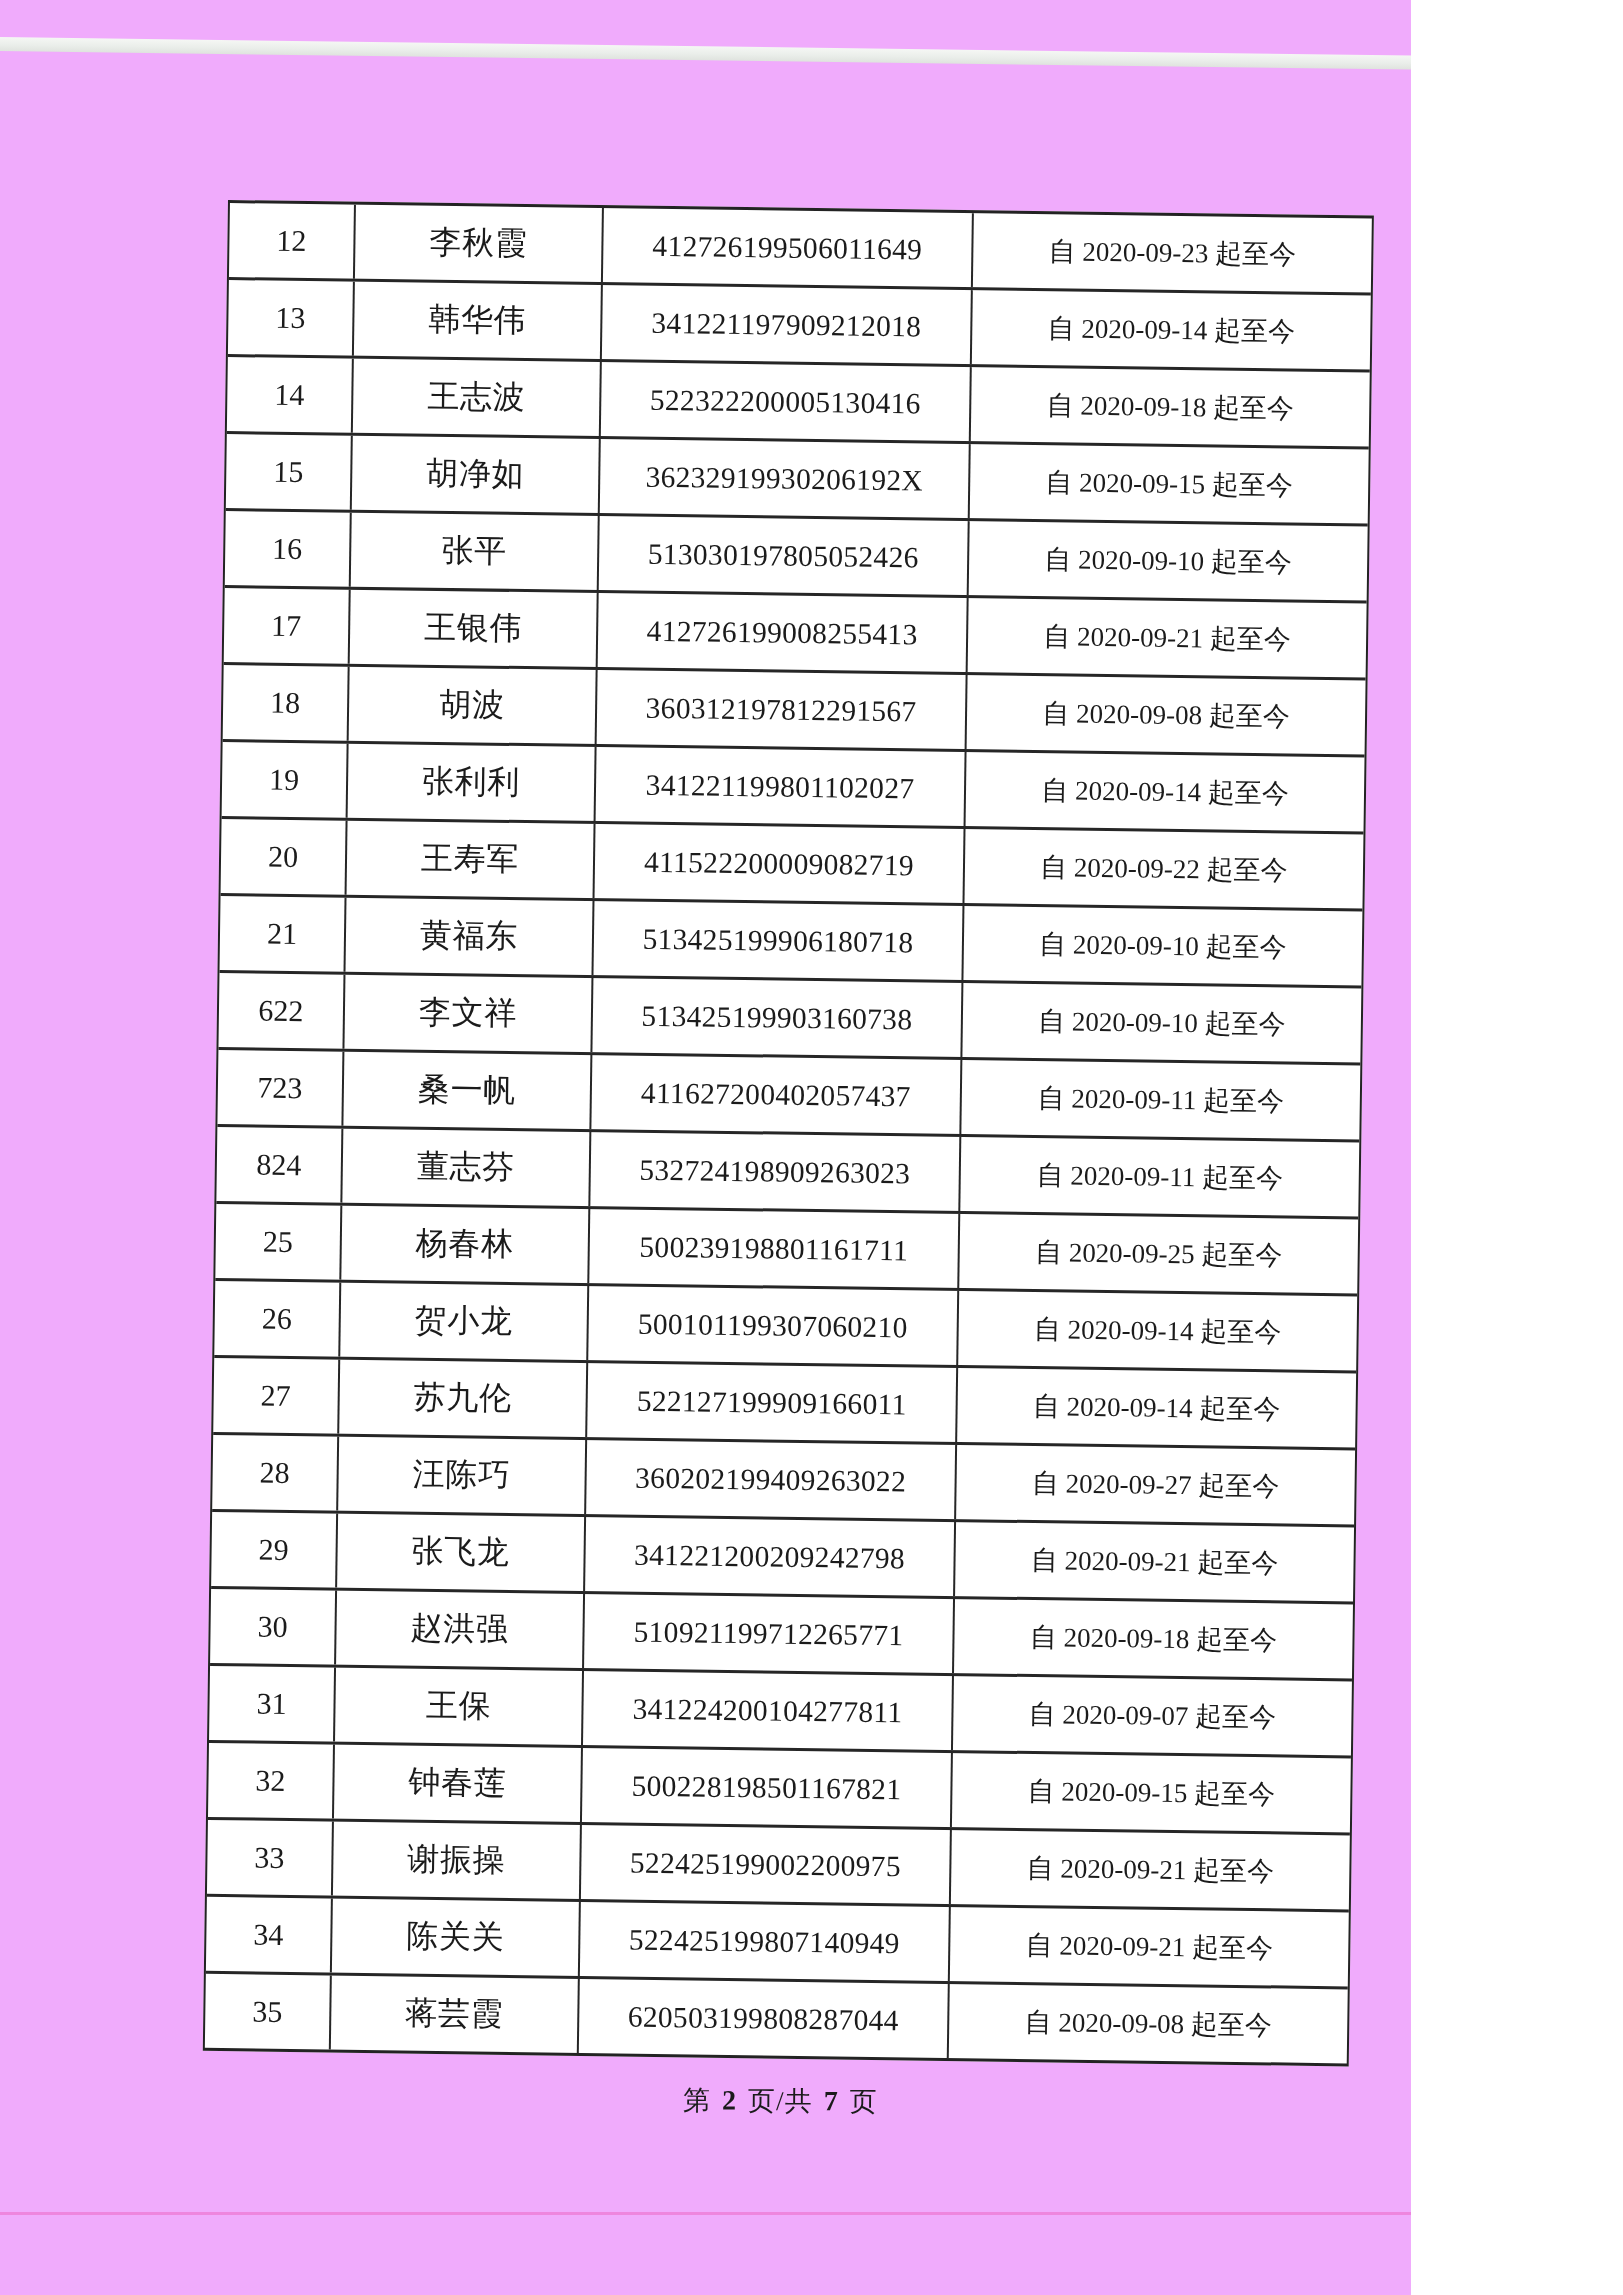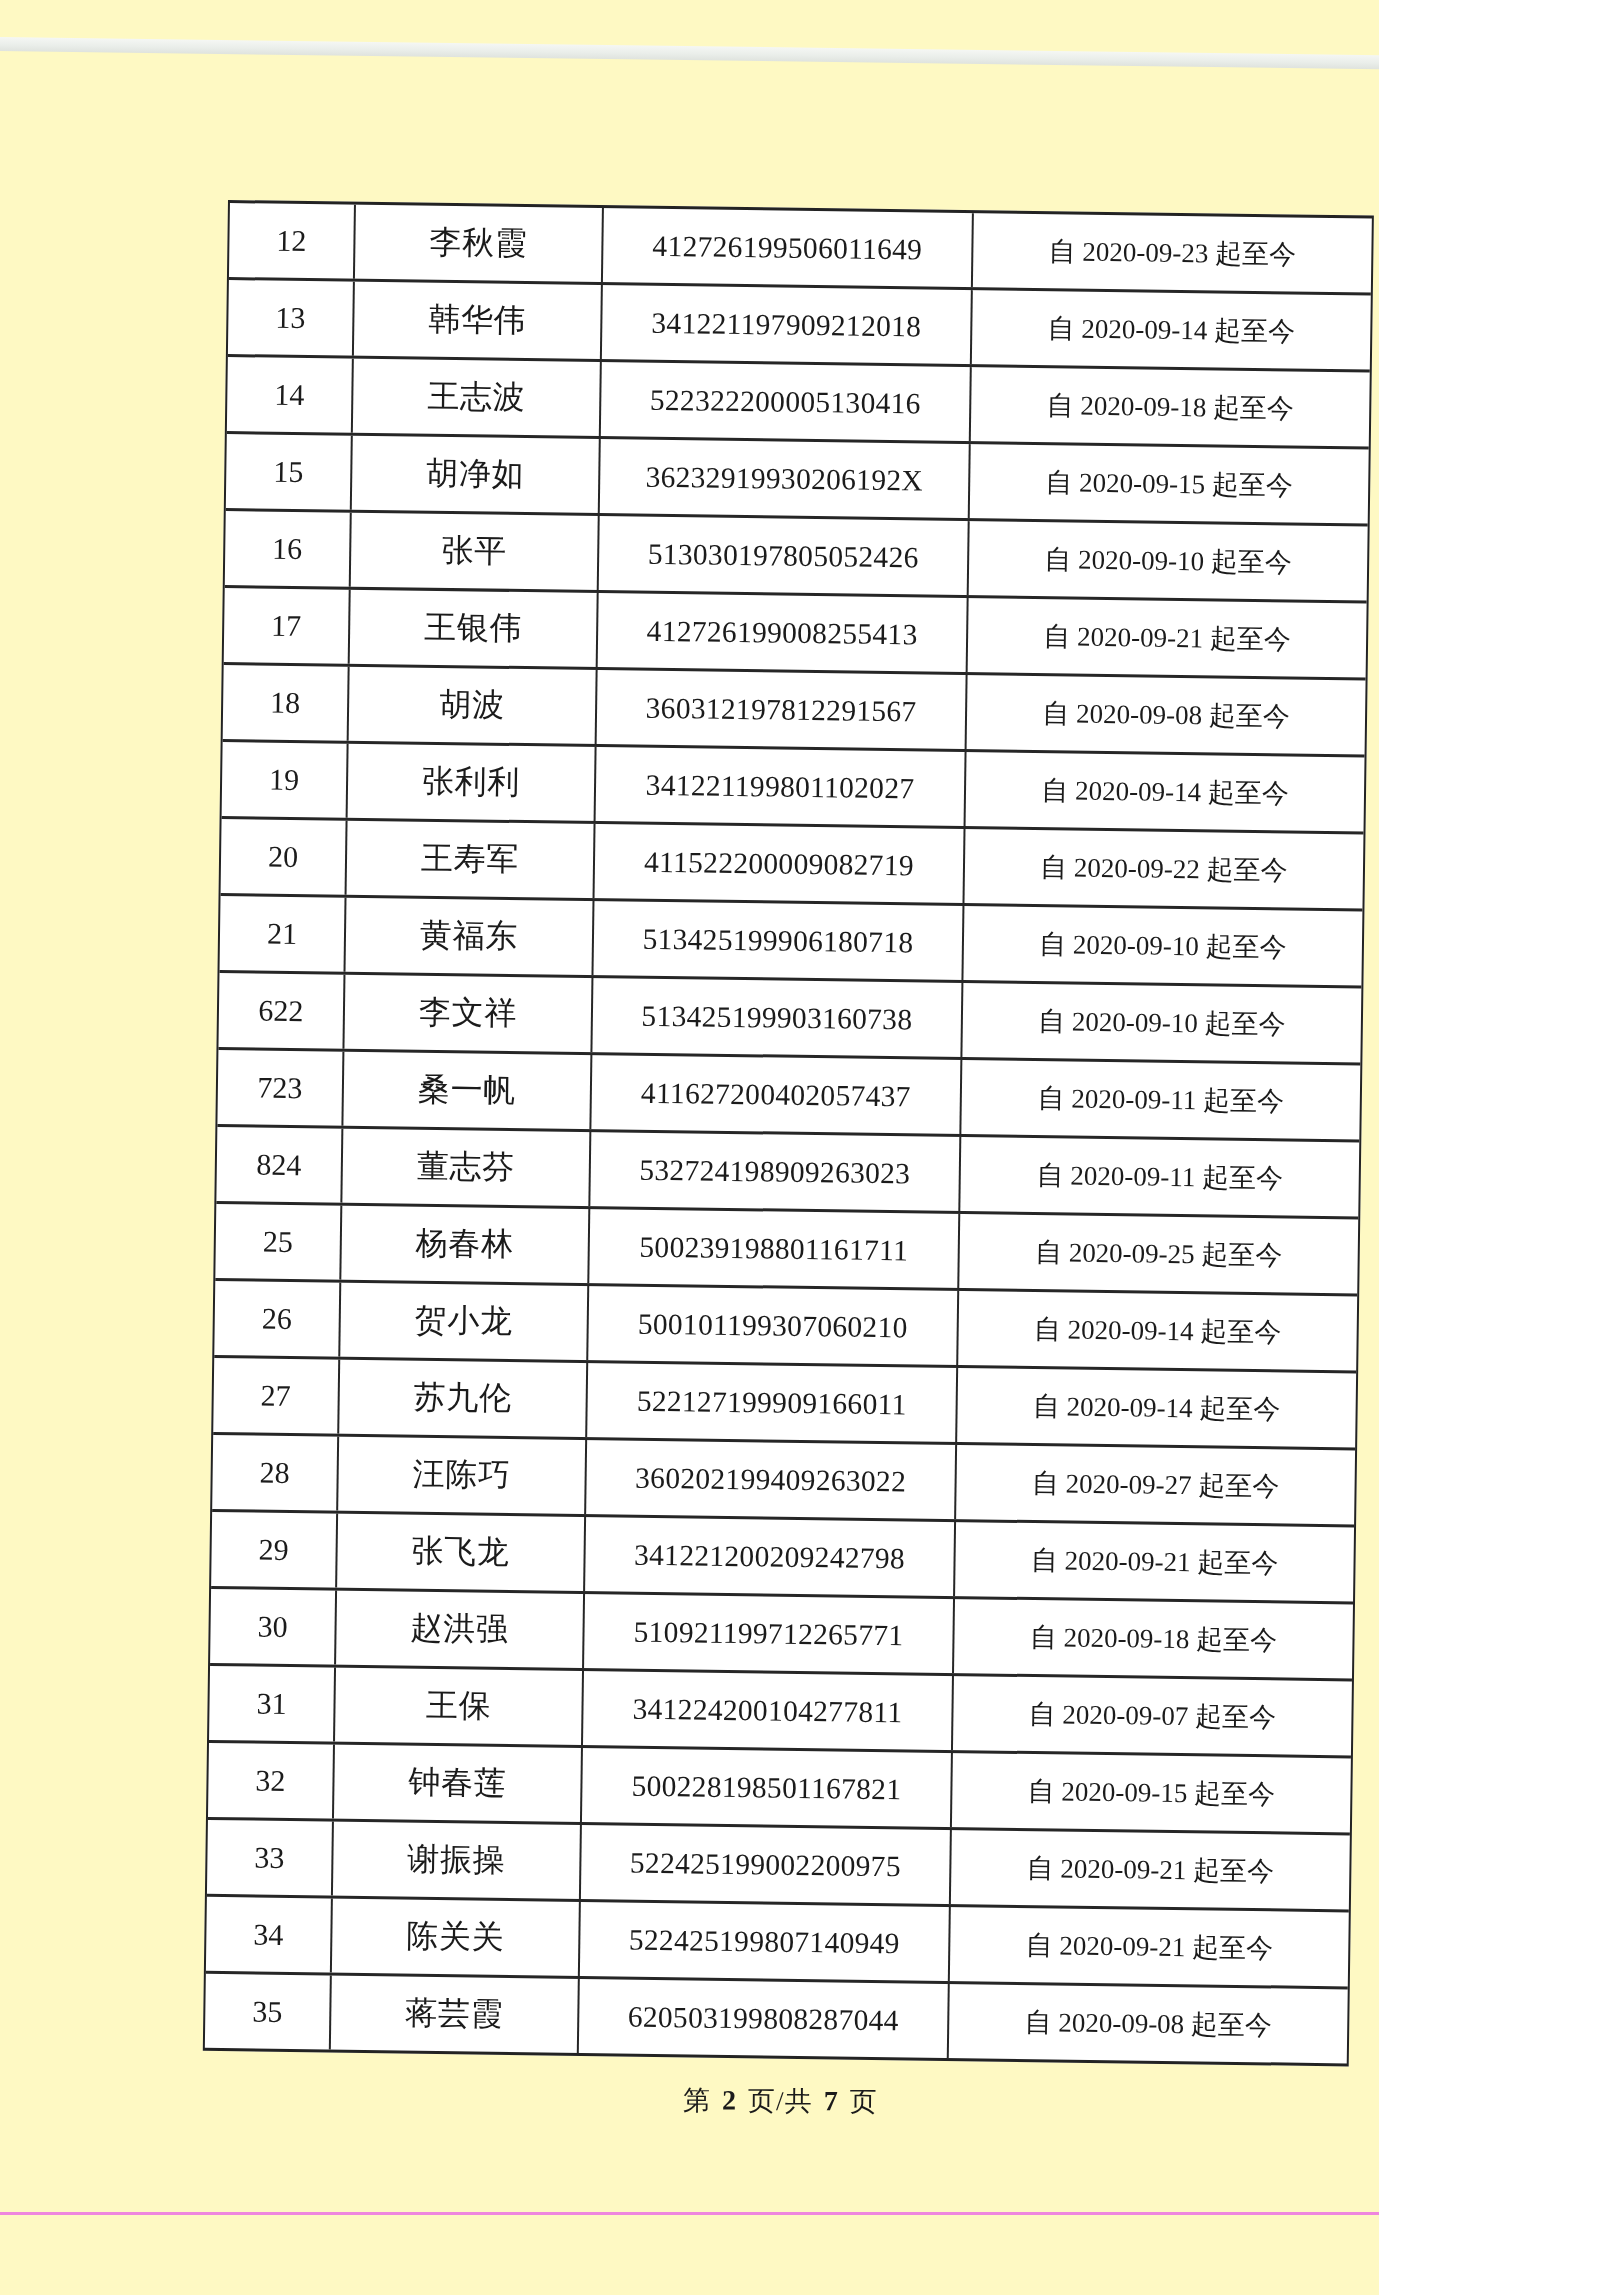--- a/index.html
+++ b/index.html
@@ -1,19 +1,20 @@
 <!DOCTYPE html>
 <html style="font-size:10.5px"><head>
 <meta charset="utf-8">
 <style>
   html,body{margin:0;padding:0;background:#ffffff;}
   .page{
     position:relative;width:1379px;height:2295px;overflow:hidden;
-    background:#fef9c3;color:#1b1b1b;
+    background:#f0abfc;color:#1b1b1b;
     font-family:"Liberation Serif","DejaVu Serif",serif;
+    padding-left:32px;
   }
 
   
   .top-band{
     position:absolute;left:-7.9px;top:37px;width:1617px;height:14.4px;
     background:linear-gradient(180deg,#f5f7f4 0%,#eaeeea 55%,#dfe3de 100%);
     transform:rotate(0.75deg);transform-origin:0 0;
     border-radius:0 9.2px 9.2px 0;
   }
   .top-band-tip{

